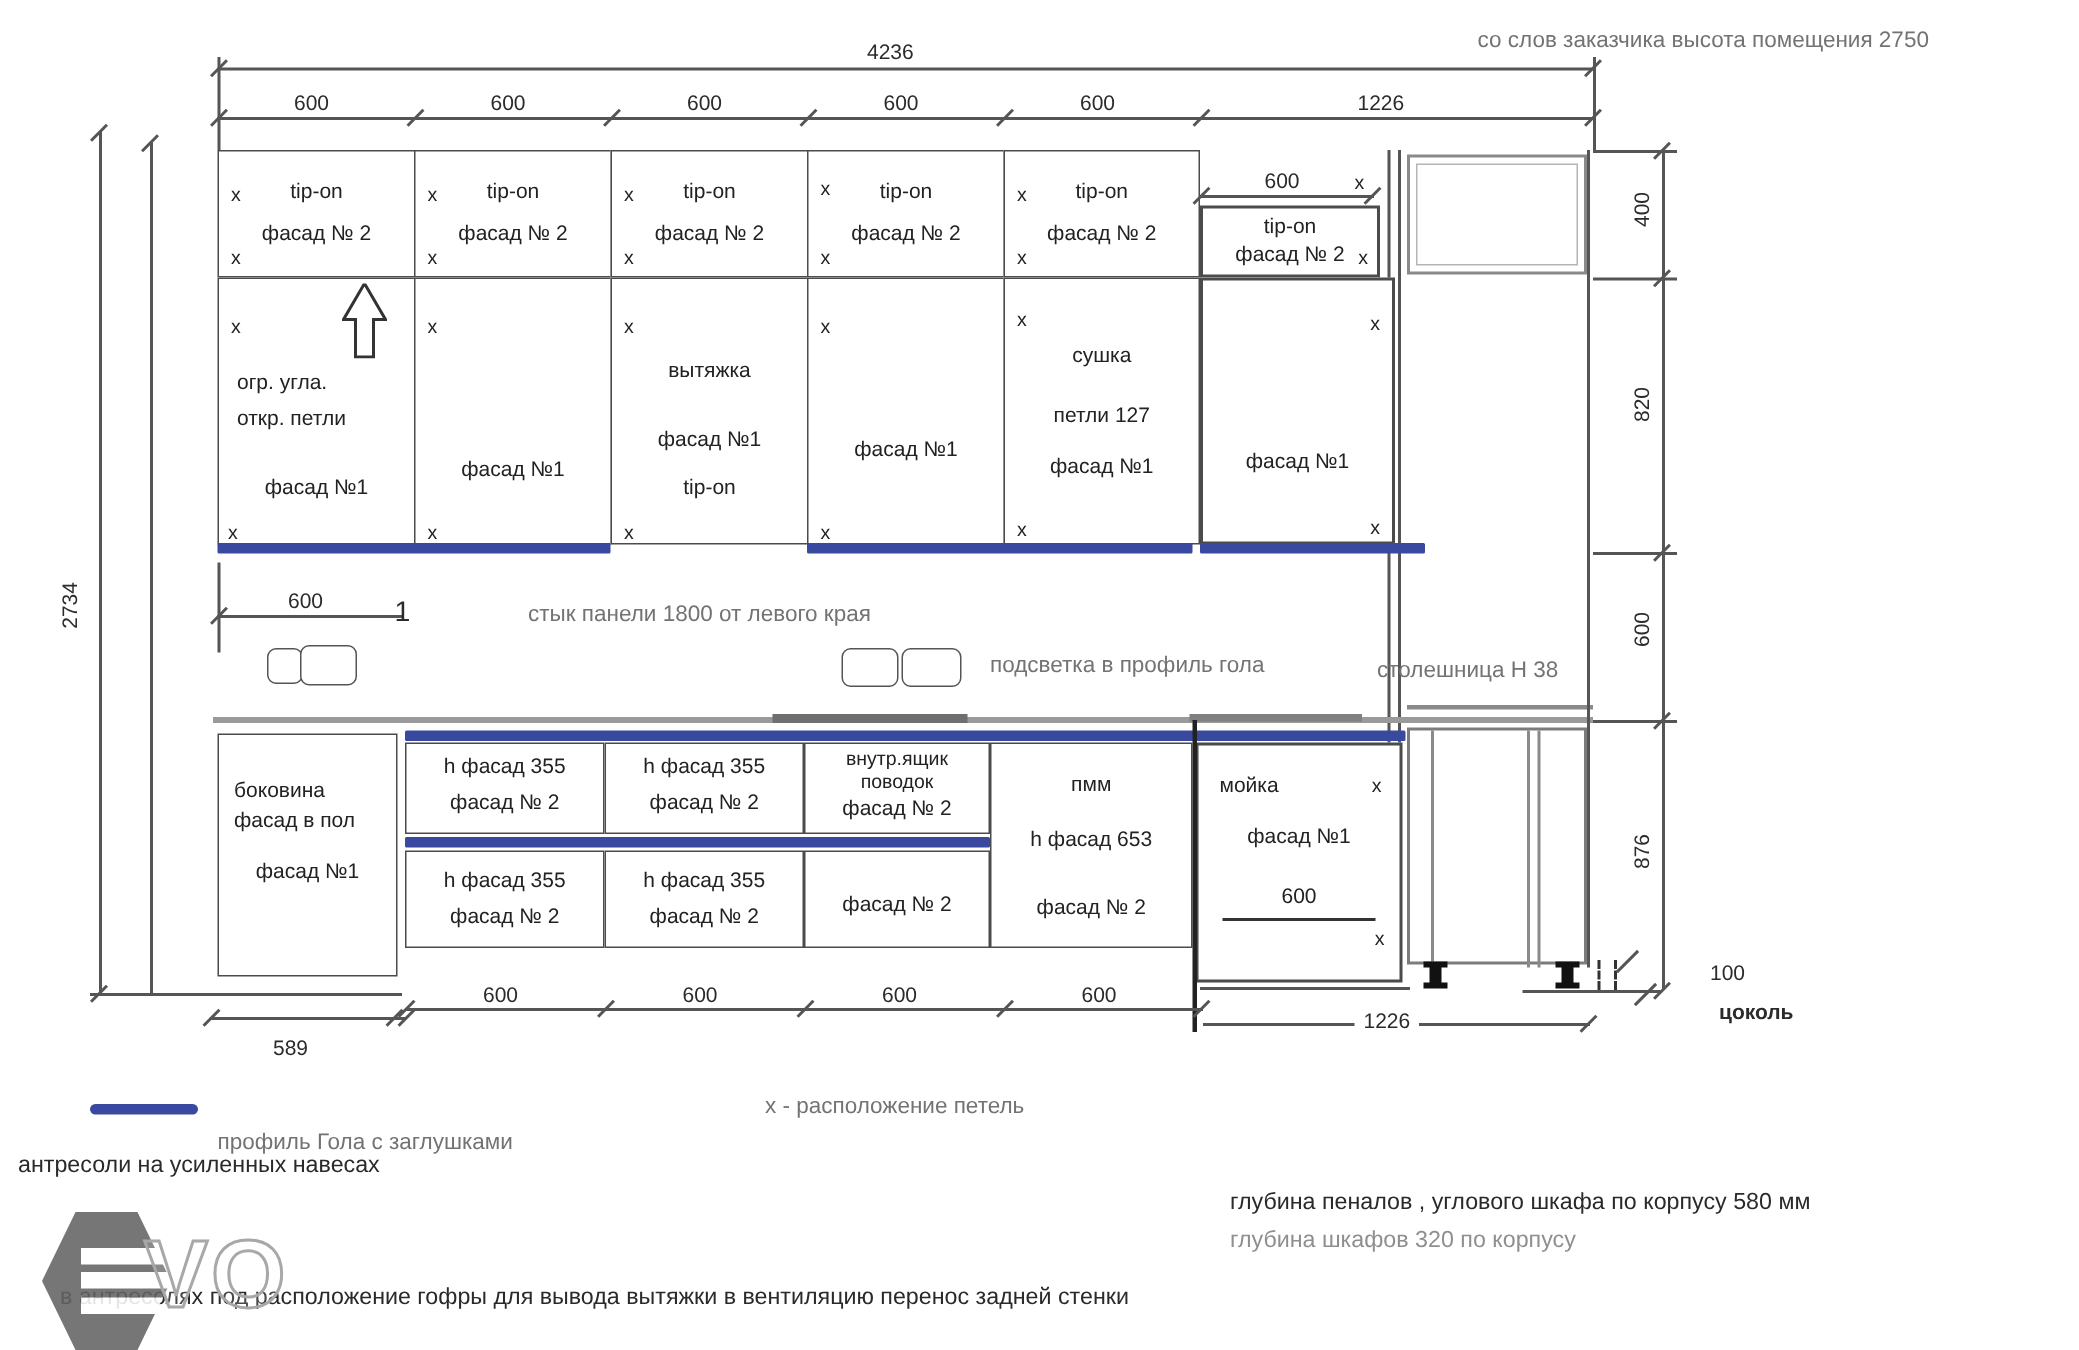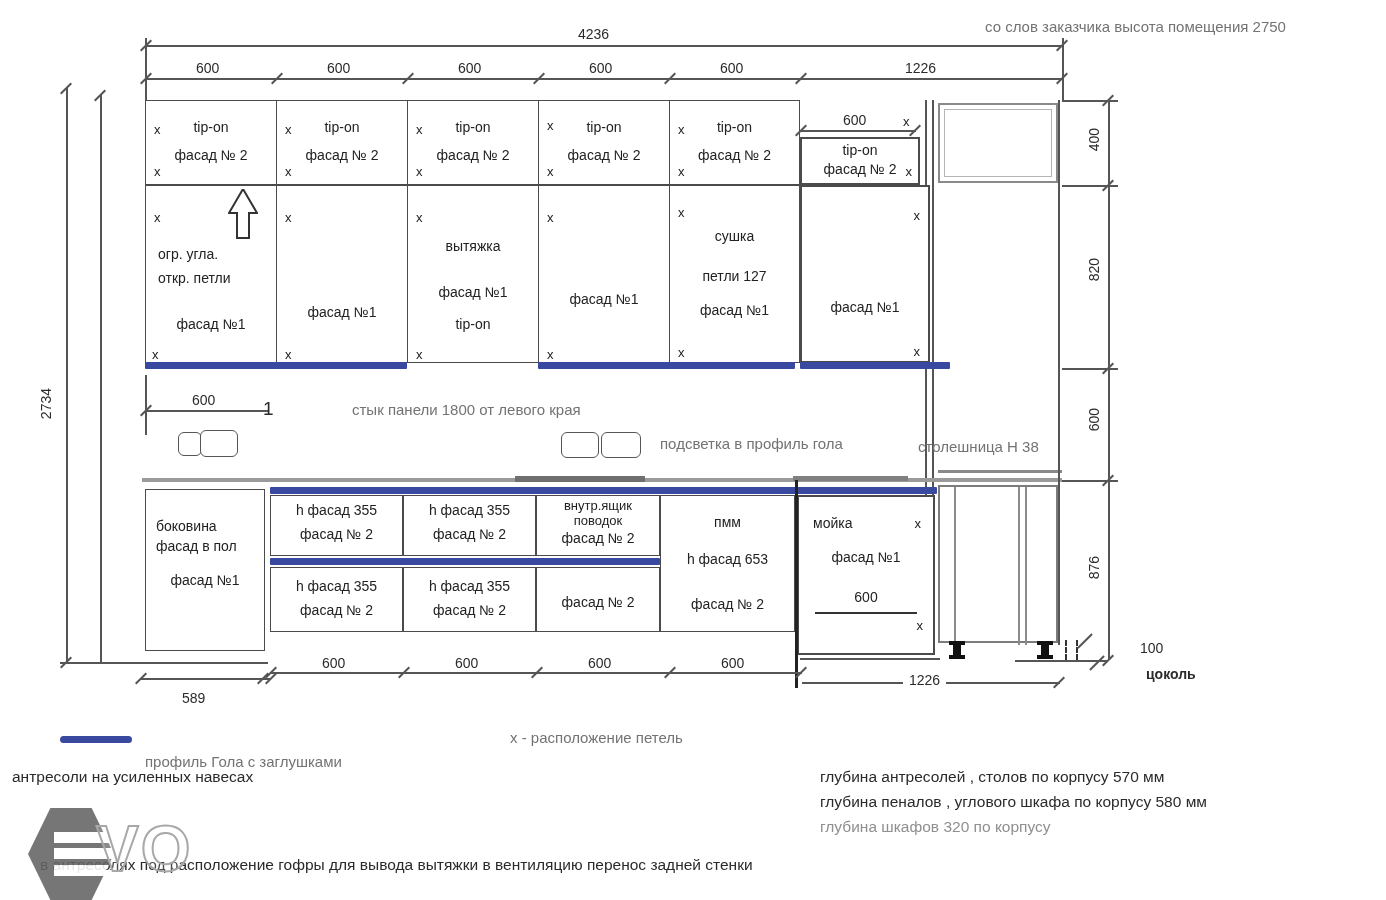--- a/index.html
+++ b/index.html
@@ -308,21 +308,20 @@
   <div class="dim" style="left:1140px;top:640px;">100</div>
   <div class="dim" style="left:1146px;top:666px;font-weight:bold;">цоколь</div>
 
   <div class="gola" style="left:60px;top:736px;width:72px;border-radius:4px;"></div>
   <div class="note" style="left:145px;top:729px;margin-top:24px;">профиль Гола   с заглушками</div>
   <div class="note" style="left:510px;top:729px;">x  - расположение петель</div>
 
   <div class="footer" style="left:12px;top:768px;">антресоли на усиленных навесах</div>
   <div class="footer" style="left:40px;top:856px;">в антресолях под  расположение  гофры для вывода вытяжки  в вентиляцию перенос задней стенки</div>
 
-  <div class="footer" style="left:820px;top:768px;">глубина антресолей , столов по корпусу 570 мм</div>
   <div class="footer" style="left:820px;top:793px;">глубина пеналов , углового шкафа  по корпусу  580 мм</div>
   <div class="footer gray" style="left:820px;top:818px;">глубина шкафов 320 по корпусу</div>
 
   <div class="hex" style="left:28px;top:808px;">
     <div class="s" style="top:26%;"></div>
       <div class="s" style="top:44%;"></div>
       <div class="s" style="top:62%;"></div>
   </div>
   <div class="wmtext" style="left:96px;top:812px;">VO</div>
 

